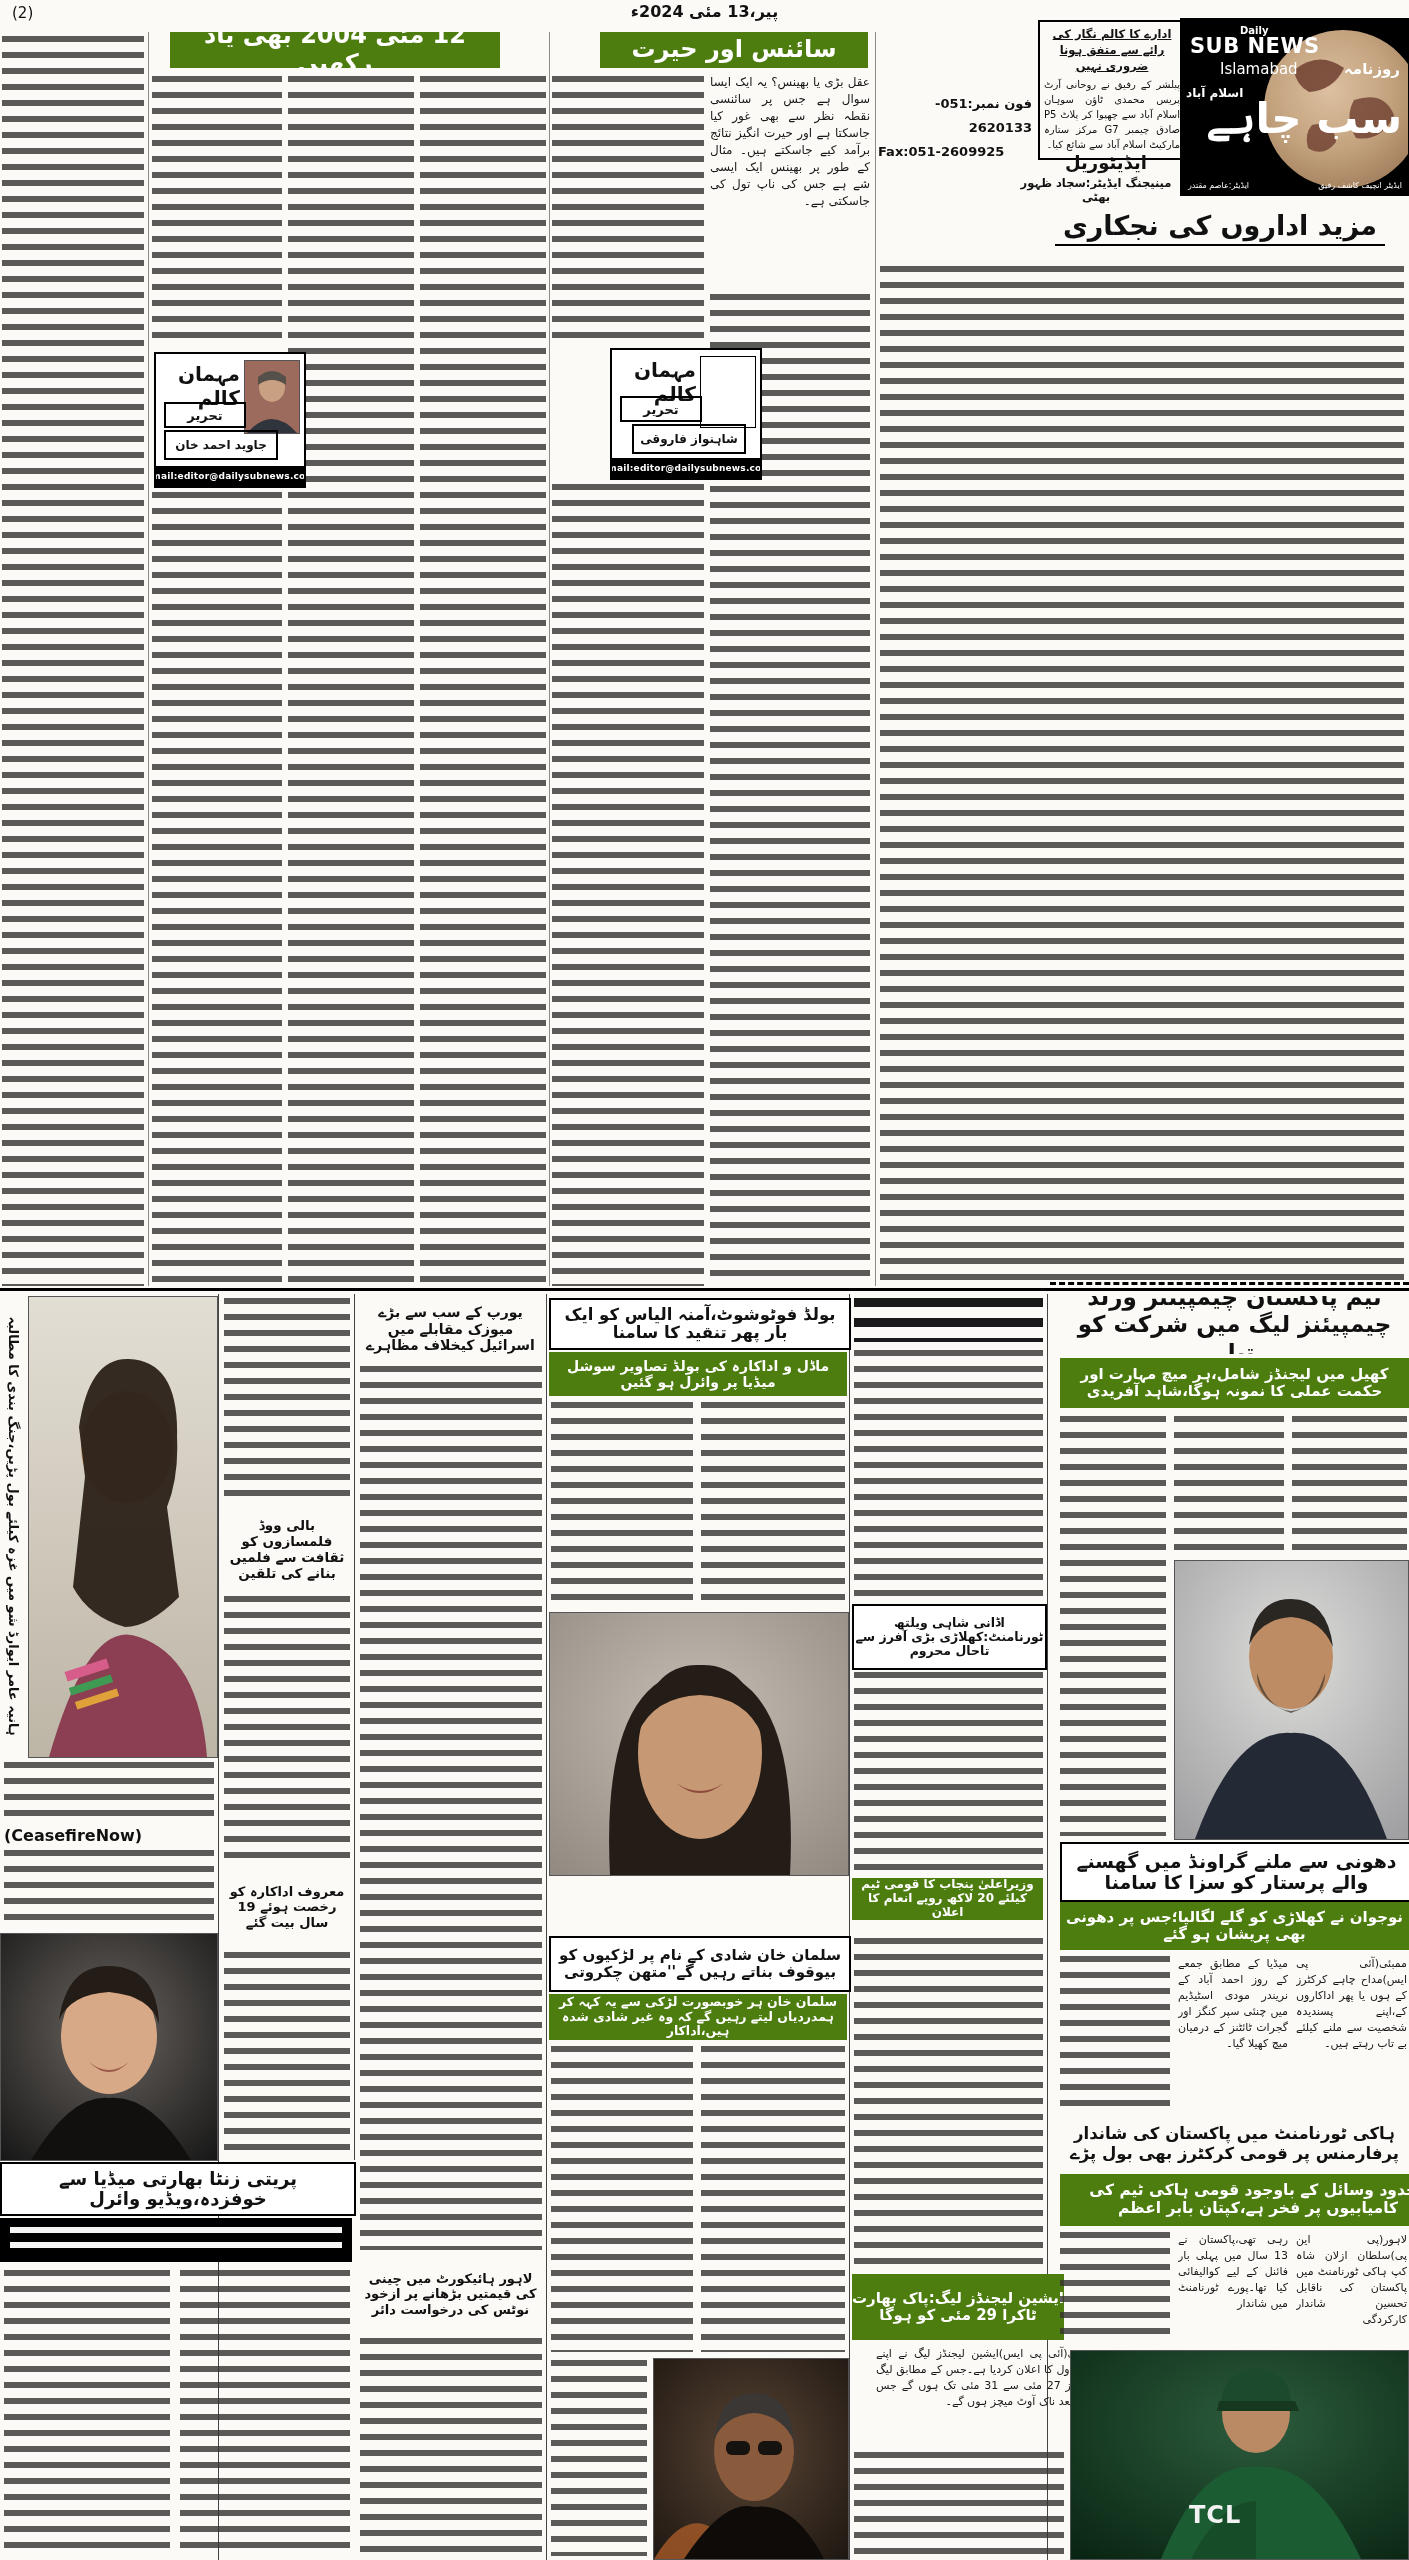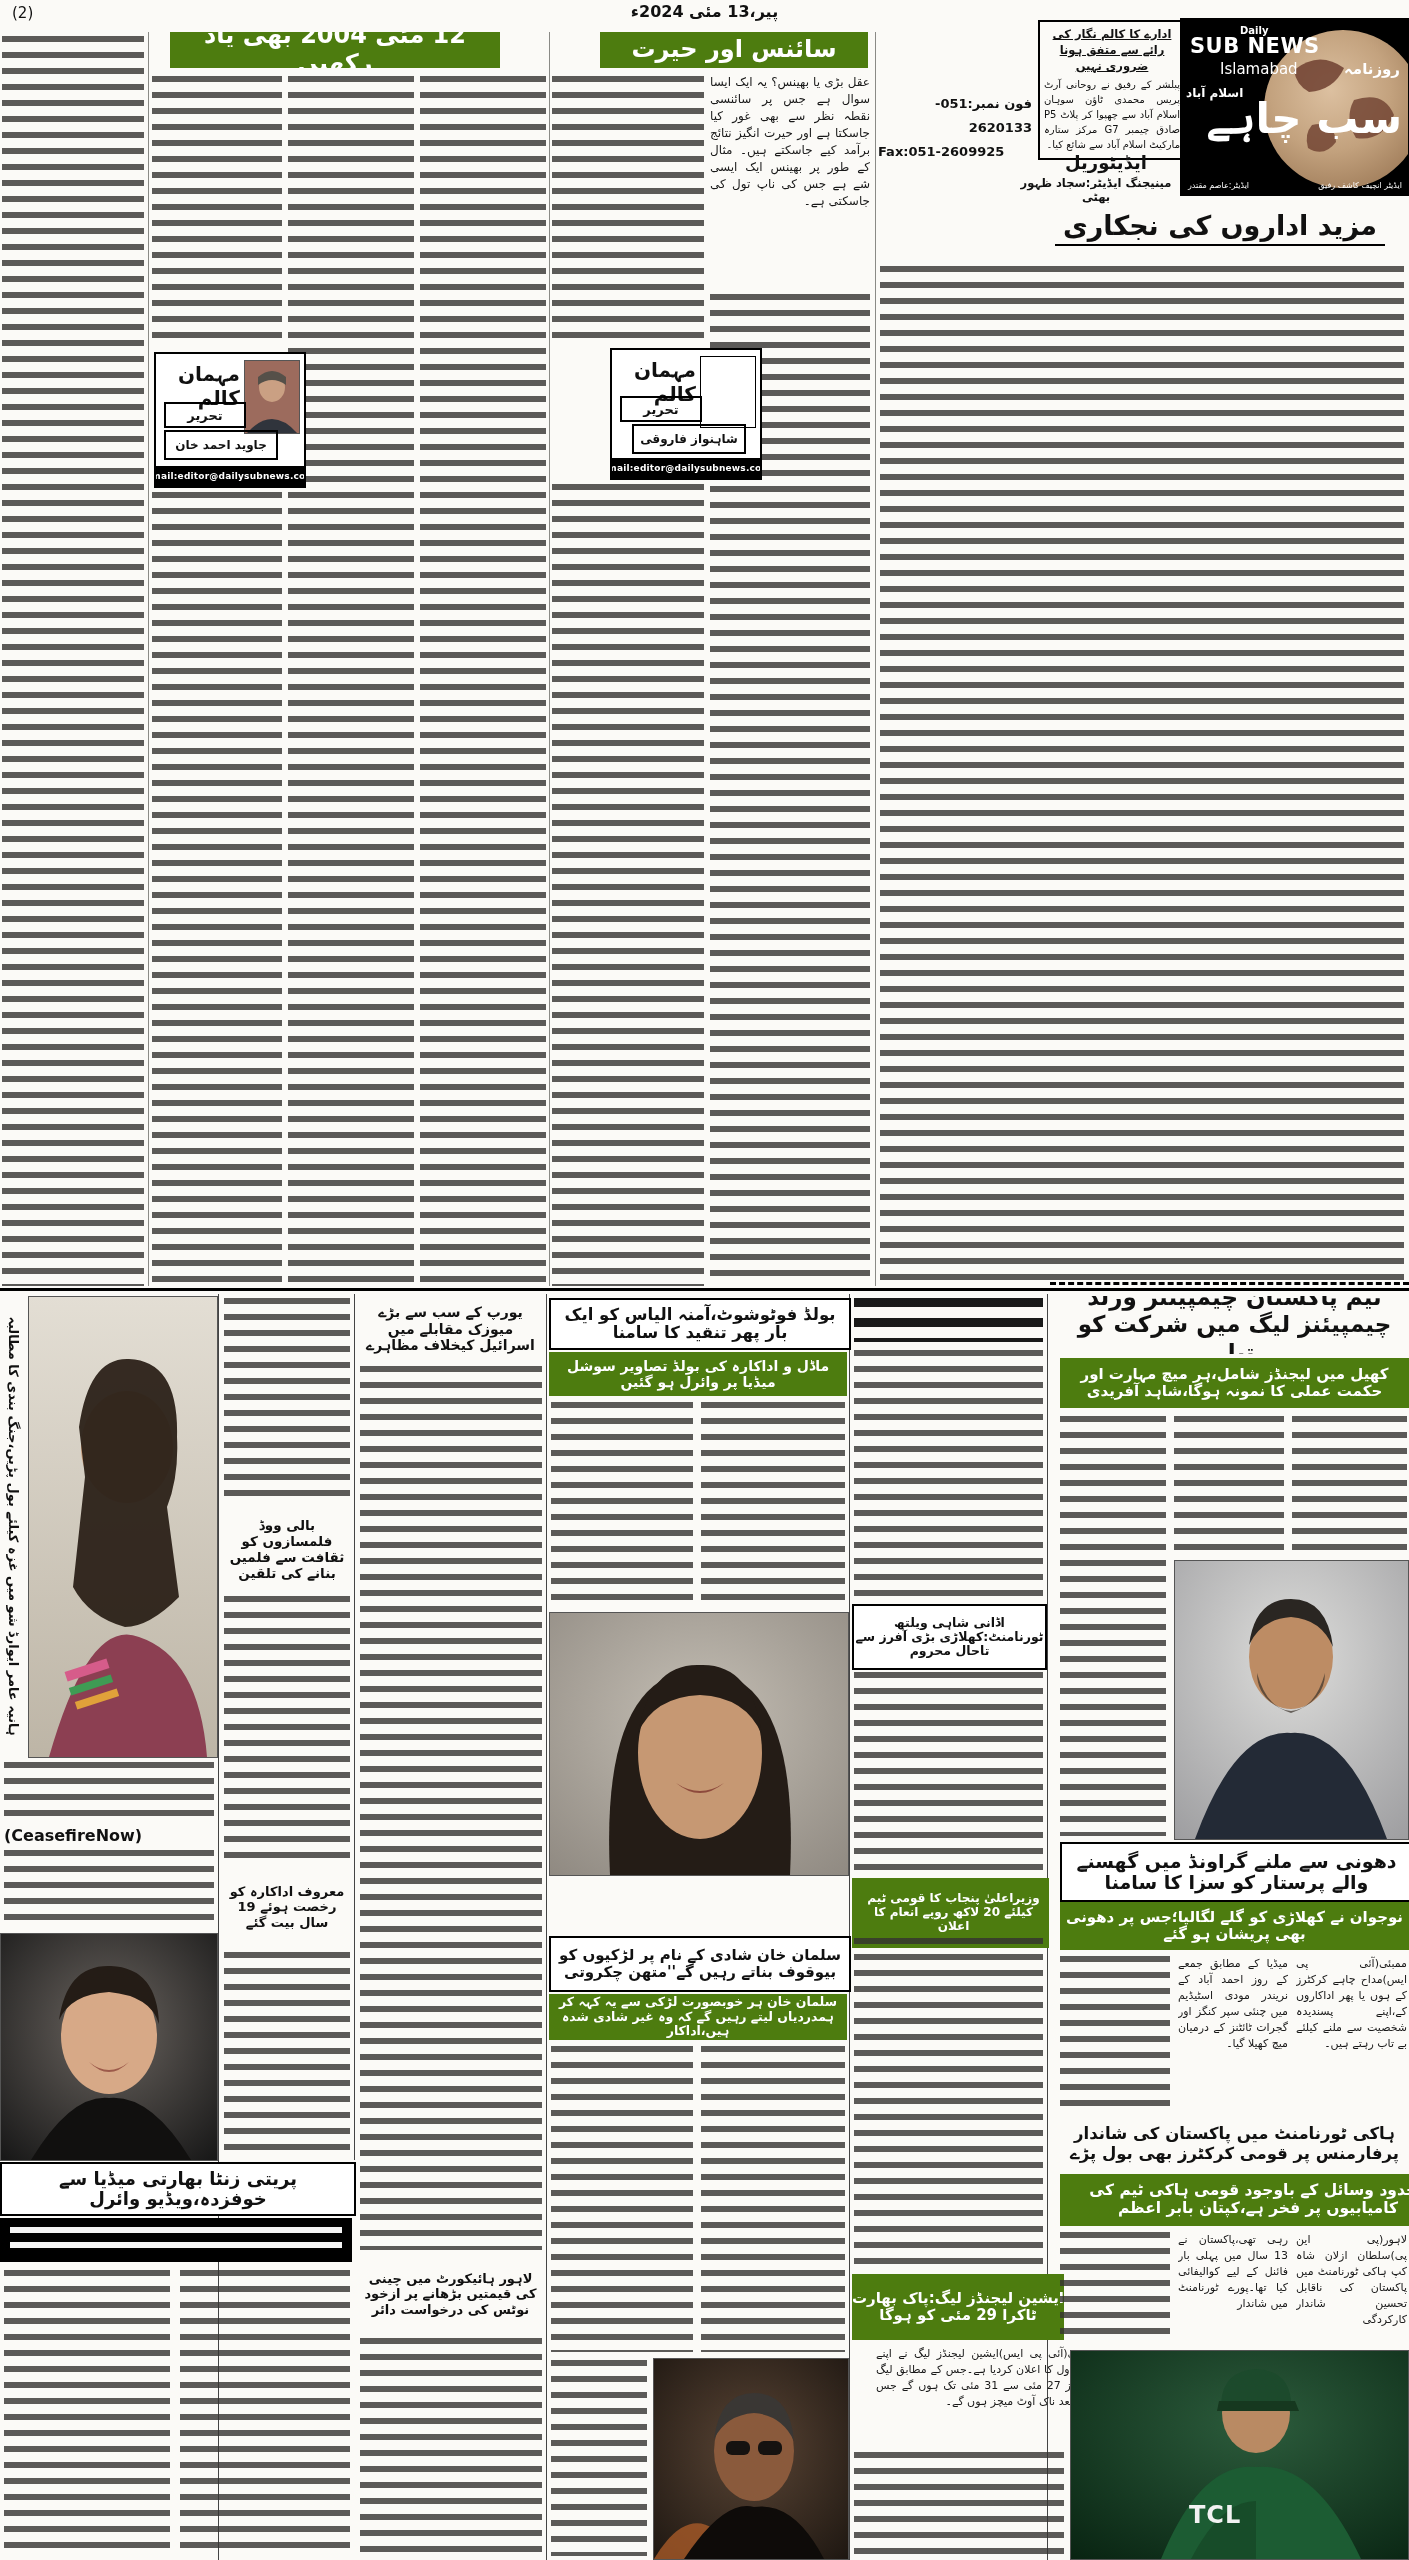--- a/index.html
+++ b/index.html
@@ -219,21 +219,21 @@
       <rect x="72" y="82" width="24" height="14" rx="6" fill="#151210"></rect>
       <rect x="104" y="82" width="24" height="14" rx="6" fill="#151210"></rect>
       <path d="M30,200 Q70,140 100,148 Q140,142 170,200 Z" fill="#0e0b09"></path>
     </svg>
   </div>
 
   <div class="gk-d" style="left:854px;top:1298px;width:189px;height:44px;"></div>
   <div class="gk" style="left:854px;top:1350px;width:189px;height:250px;"></div>
   <div class="hbox" style="left:852px;top:1604px;width:191px;height:62px;font-size:12.5px;">اڈانی شاہی ویلتھ ٹورنامنٹ:کھلاڑی بڑی آفرز سے تاحال محروم</div>
   <div class="gk" style="left:854px;top:1672px;width:189px;height:200px;"></div>
-  <div class="banner" style="left:852px;top:1878px;width:191px;height:70px;font-size:12px;padding-left:6px;">وزیراعلیٰ پنجاب کا قومی ٹیم کیلئے 20 لاکھ روپے انعام کا اعلان</div>
+  <div class="banner" style="left:852px;top:1878px;width:191px;height:42px;font-size:12px;">وزیراعلیٰ پنجاب کا قومی ٹیم کیلئے 20 لاکھ روپے انعام کا اعلان</div>
   <div class="gk" style="left:854px;top:1938px;width:189px;height:330px;"></div>
   <div class="banner" style="left:852px;top:2274px;width:212px;height:66px;font-size:15px;">ایشین لیجنڈز لیگ:پاک بھارت ٹاکرا 29 مئی کو ہوگا</div>
   <div class="lede" style="left:852px;top:2346px;width:212px;height:100px;margin-left:24px;">دبئی(آئی پی ایس)ایشین لیجنڈز لیگ نے اپنے شیڈول کا اعلان کردیا ہے۔جس کے مطابق لیگ میچز 27 مئی سے 31 مئی تک ہوں گے جس کے بعد ناک آوٹ میچز ہوں گے۔</div>
   <div class="gk" style="left:854px;top:2452px;width:210px;height:104px;"></div>
 
   <div class="hplain" style="left:1060px;top:1296px;width:349px;height:58px;font-size:23px;">ٹیم پاکستان چیمپیئنز ورلڈ چیمپیئنز لیگ میں شرکت کو تیار</div>
   <div class="banner" style="left:1060px;top:1358px;width:349px;height:50px;font-size:15px;">کھیل میں لیجنڈز شامل،ہر میچ مہارت اور حکمت عملی کا نمونہ ہوگا،شاہد آفریدی</div>
   <div class="gk" style="left:1060px;top:1416px;width:106px;height:420px;"></div>
   <div class="gk" style="left:1174px;top:1416px;width:110px;height:140px;"></div>
   <div class="gk" style="left:1292px;top:1416px;width:115px;height:140px;"></div>

